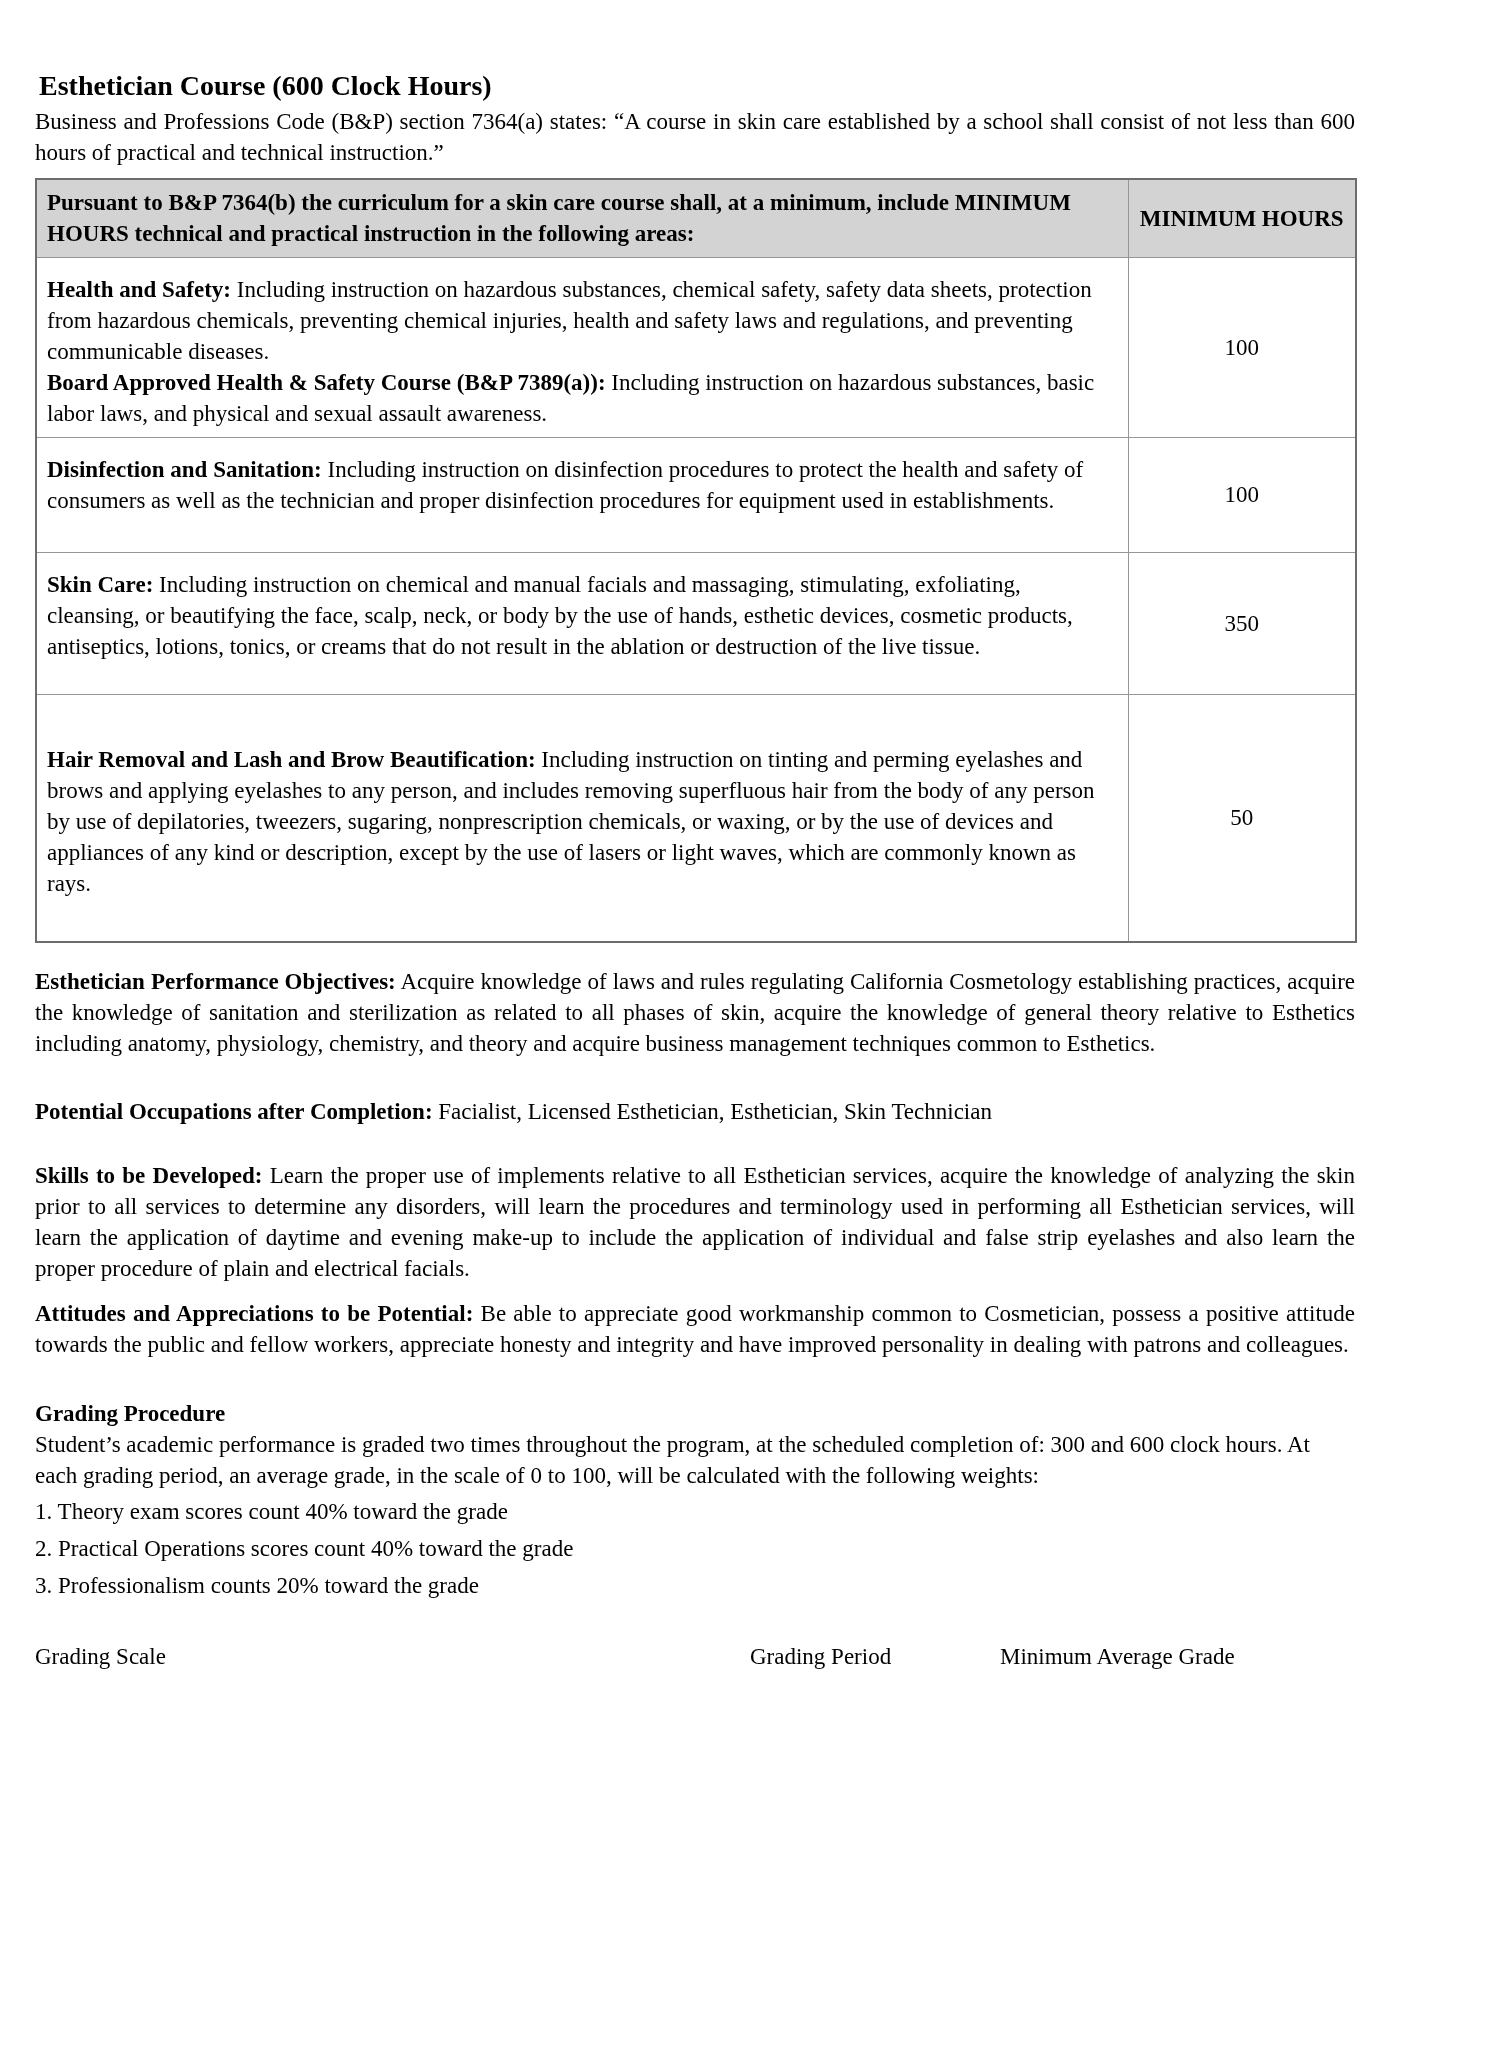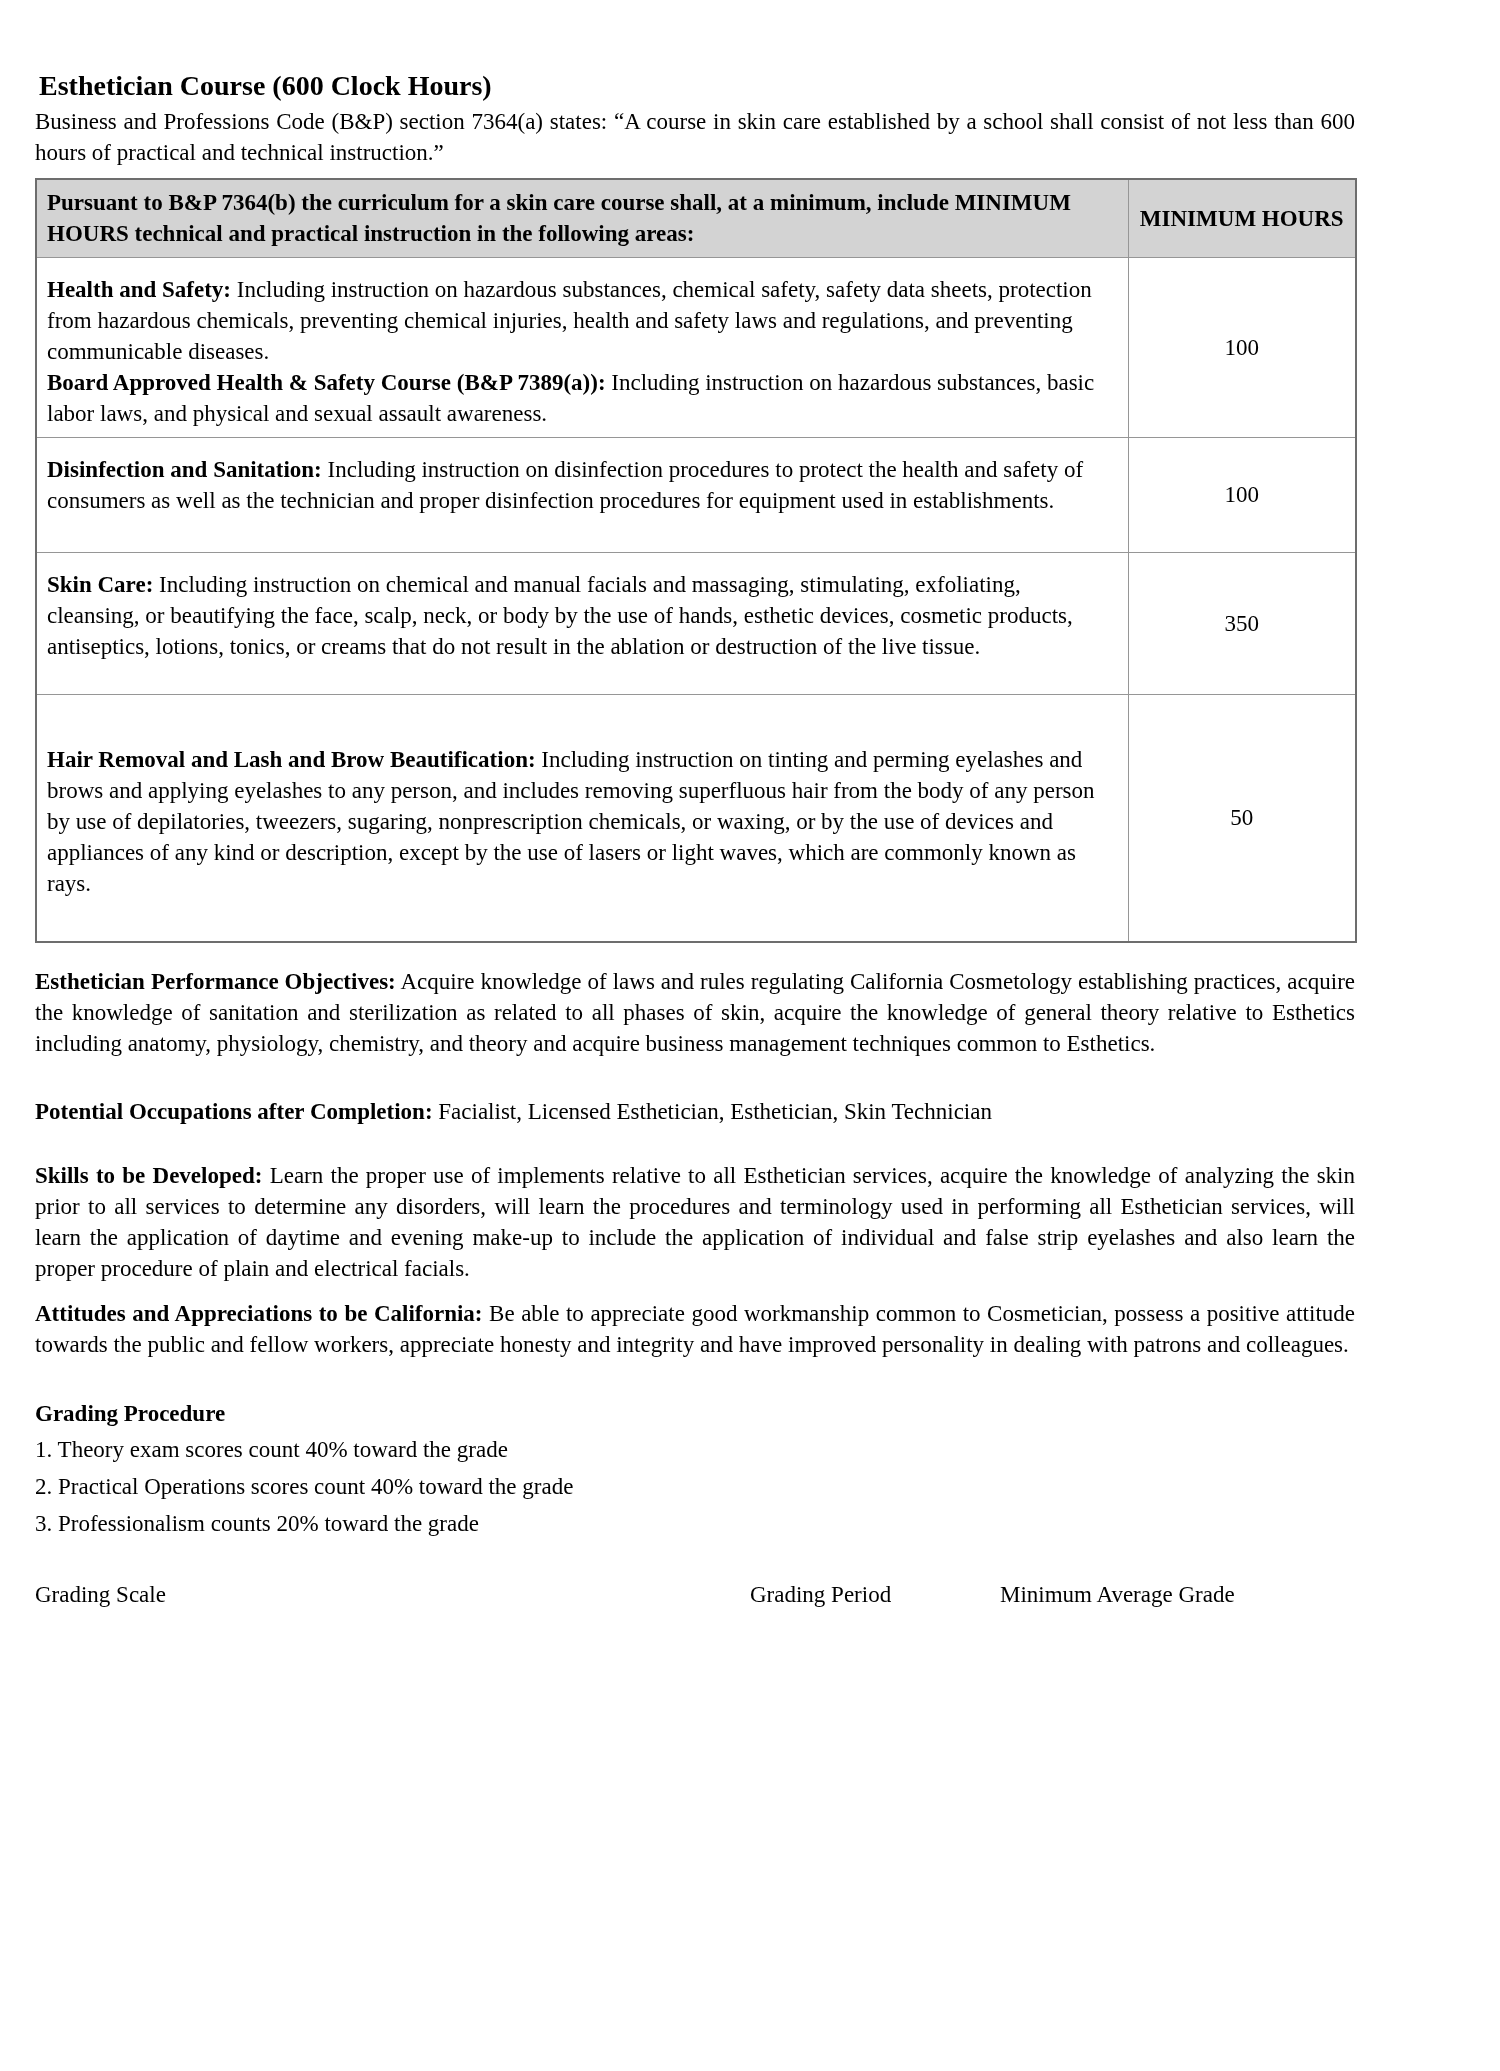--- a/index.html
+++ b/index.html
@@ -169,24 +169,25 @@
       </tr>
     </tbody>
   </table>
 
   <p class="para sec-performance"><span class="b">Esthetician Performance Objectives:</span><span> Acquire knowledge of laws and rules regulating California Cosmetology establishing practices, acquire the knowledge of sanitation and sterilization as related to all phases of skin, acquire the knowledge of general theory relative to Esthetics including anatomy, physiology, chemistry, and theory and acquire business management techniques common to Esthetics.</span></p>
 
   <p class="para sec-occupations"><span class="b">Potential Occupations after Completion:</span><span> Facialist, Licensed Esthetician, Esthetician, Skin Technician</span></p>
 
   <p class="para sec-skills"><span class="b">Skills to be Developed:</span><span> Learn the proper use of implements relative to all Esthetician services, acquire the knowledge of analyzing the skin prior to all services to determine any disorders, will learn the procedures and terminology used in performing all Esthetician services, will learn the application of daytime and evening make-up to include the application of individual and false strip eyelashes and also learn the proper procedure of plain and electrical facials.</span></p>
 
-  <p class="para sec-attitudes"><span class="b">Attitudes and Appreciations to be California:</span><span> Be able to appreciate good workmanship common to Cosmetician, possess a positive attitude towards the public and fellow workers, appreciate honesty and integrity and have improved personality in dealing with patrons and colleagues.</span></p>
+  <p class="para sec-attitudes"><span class="b">Attitudes and Appreciations to be Potential:</span><span> Be able to appreciate good workmanship common to Cosmetician, possess a positive attitude towards the public and fellow workers, appreciate honesty and integrity and have improved personality in dealing with patrons and colleagues.</span></p>
 
   <h2 class="grading-heading">Grading Procedure</h2>
 
+  <p class="grading-intro">Student’s academic performance is graded two times throughout the program, at the scheduled completion of: 300 and 600 clock hours.  At each grading period, an average grade, in the scale of 0 to 100, will be calculated with the following weights:</p>
 
   <ul class="weights-list">
     <li>1. Theory exam scores count 40% toward the grade</li>
     <li>2. Practical Operations scores count 40% toward the grade</li>
     <li>3. Professionalism counts 20% toward the grade</li>
   </ul>
 
   <div class="scale-row">
     <span class="col-scale">Grading Scale</span>
     <span class="col-period">Grading Period</span>

